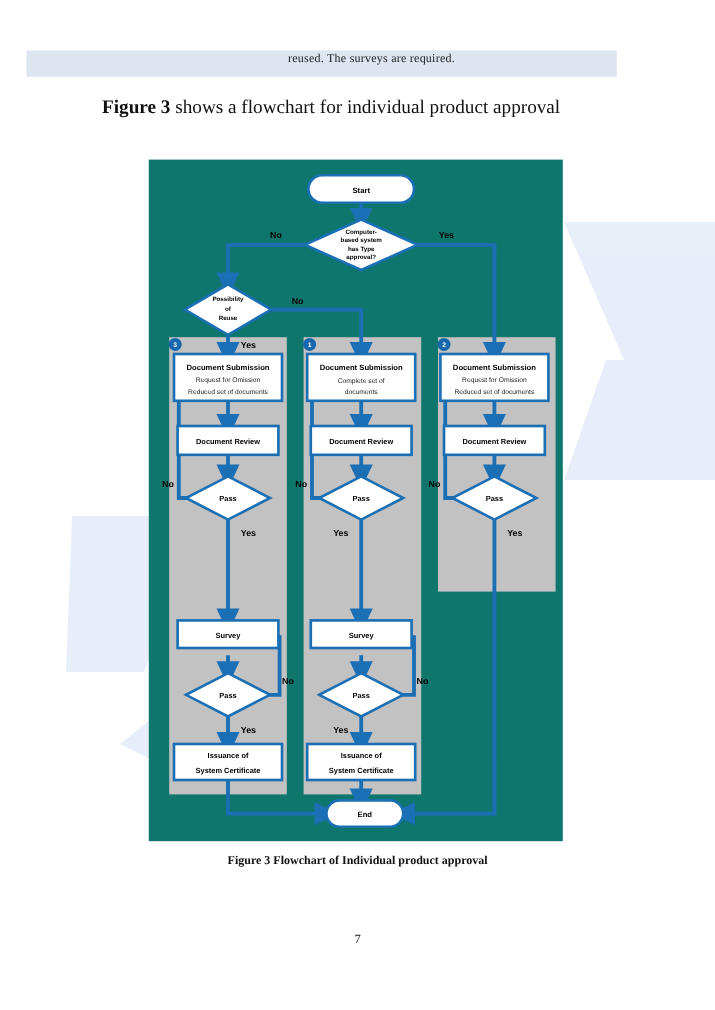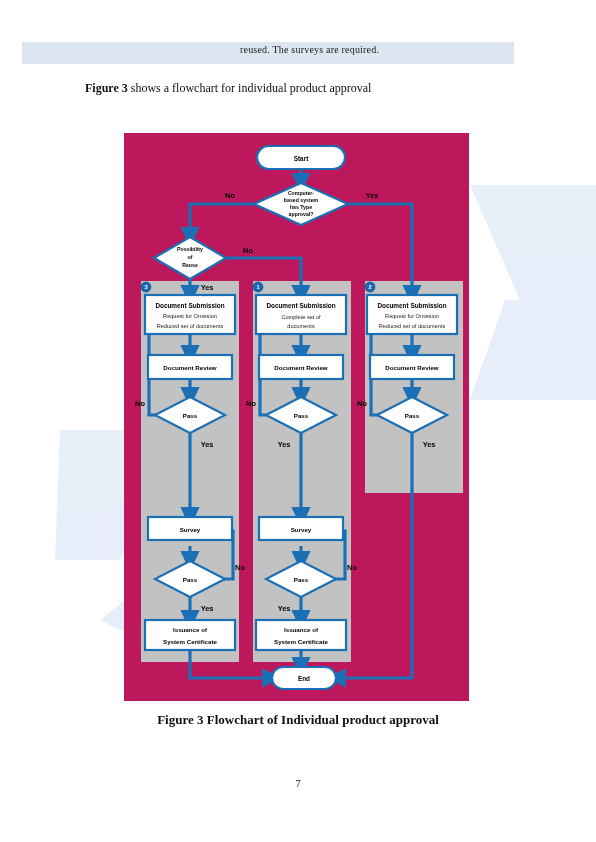--- a/index.html
+++ b/index.html
@@ -37,45 +37,45 @@
     letter-spacing:0.2px;
     white-space:nowrap;
     z-index:2;
   }
 
   
   .intro{
     position:absolute;
     left:85px; top:81px;
     font-family:"Liberation Serif", serif;
-    font-size:12px;
+    font-size:16px;
     color:#111111;
     white-space:nowrap;
     z-index:2;
   }
   .intro b{font-weight:bold;}
 
   
   .flow-panel{
     position:absolute;
     left:124px; top:133px;
     width:345px; height:568px;
-    background:#be185d;
+    background:#0f766e;
     z-index:2;
   }
   .flow-panel svg{display:block;}
 
   
   .caption{
     position:absolute;
     left:0; top:712px;
     width:596px;
     text-align:center;
     font-family:"Liberation Serif", serif;
-    font-size:13px;
+    font-size:10px;
     font-weight:bold;
     color:#111111;
     z-index:2;
   }
 
   
   .page-number{
     position:absolute;
     left:0; top:778px;
     width:596px;

